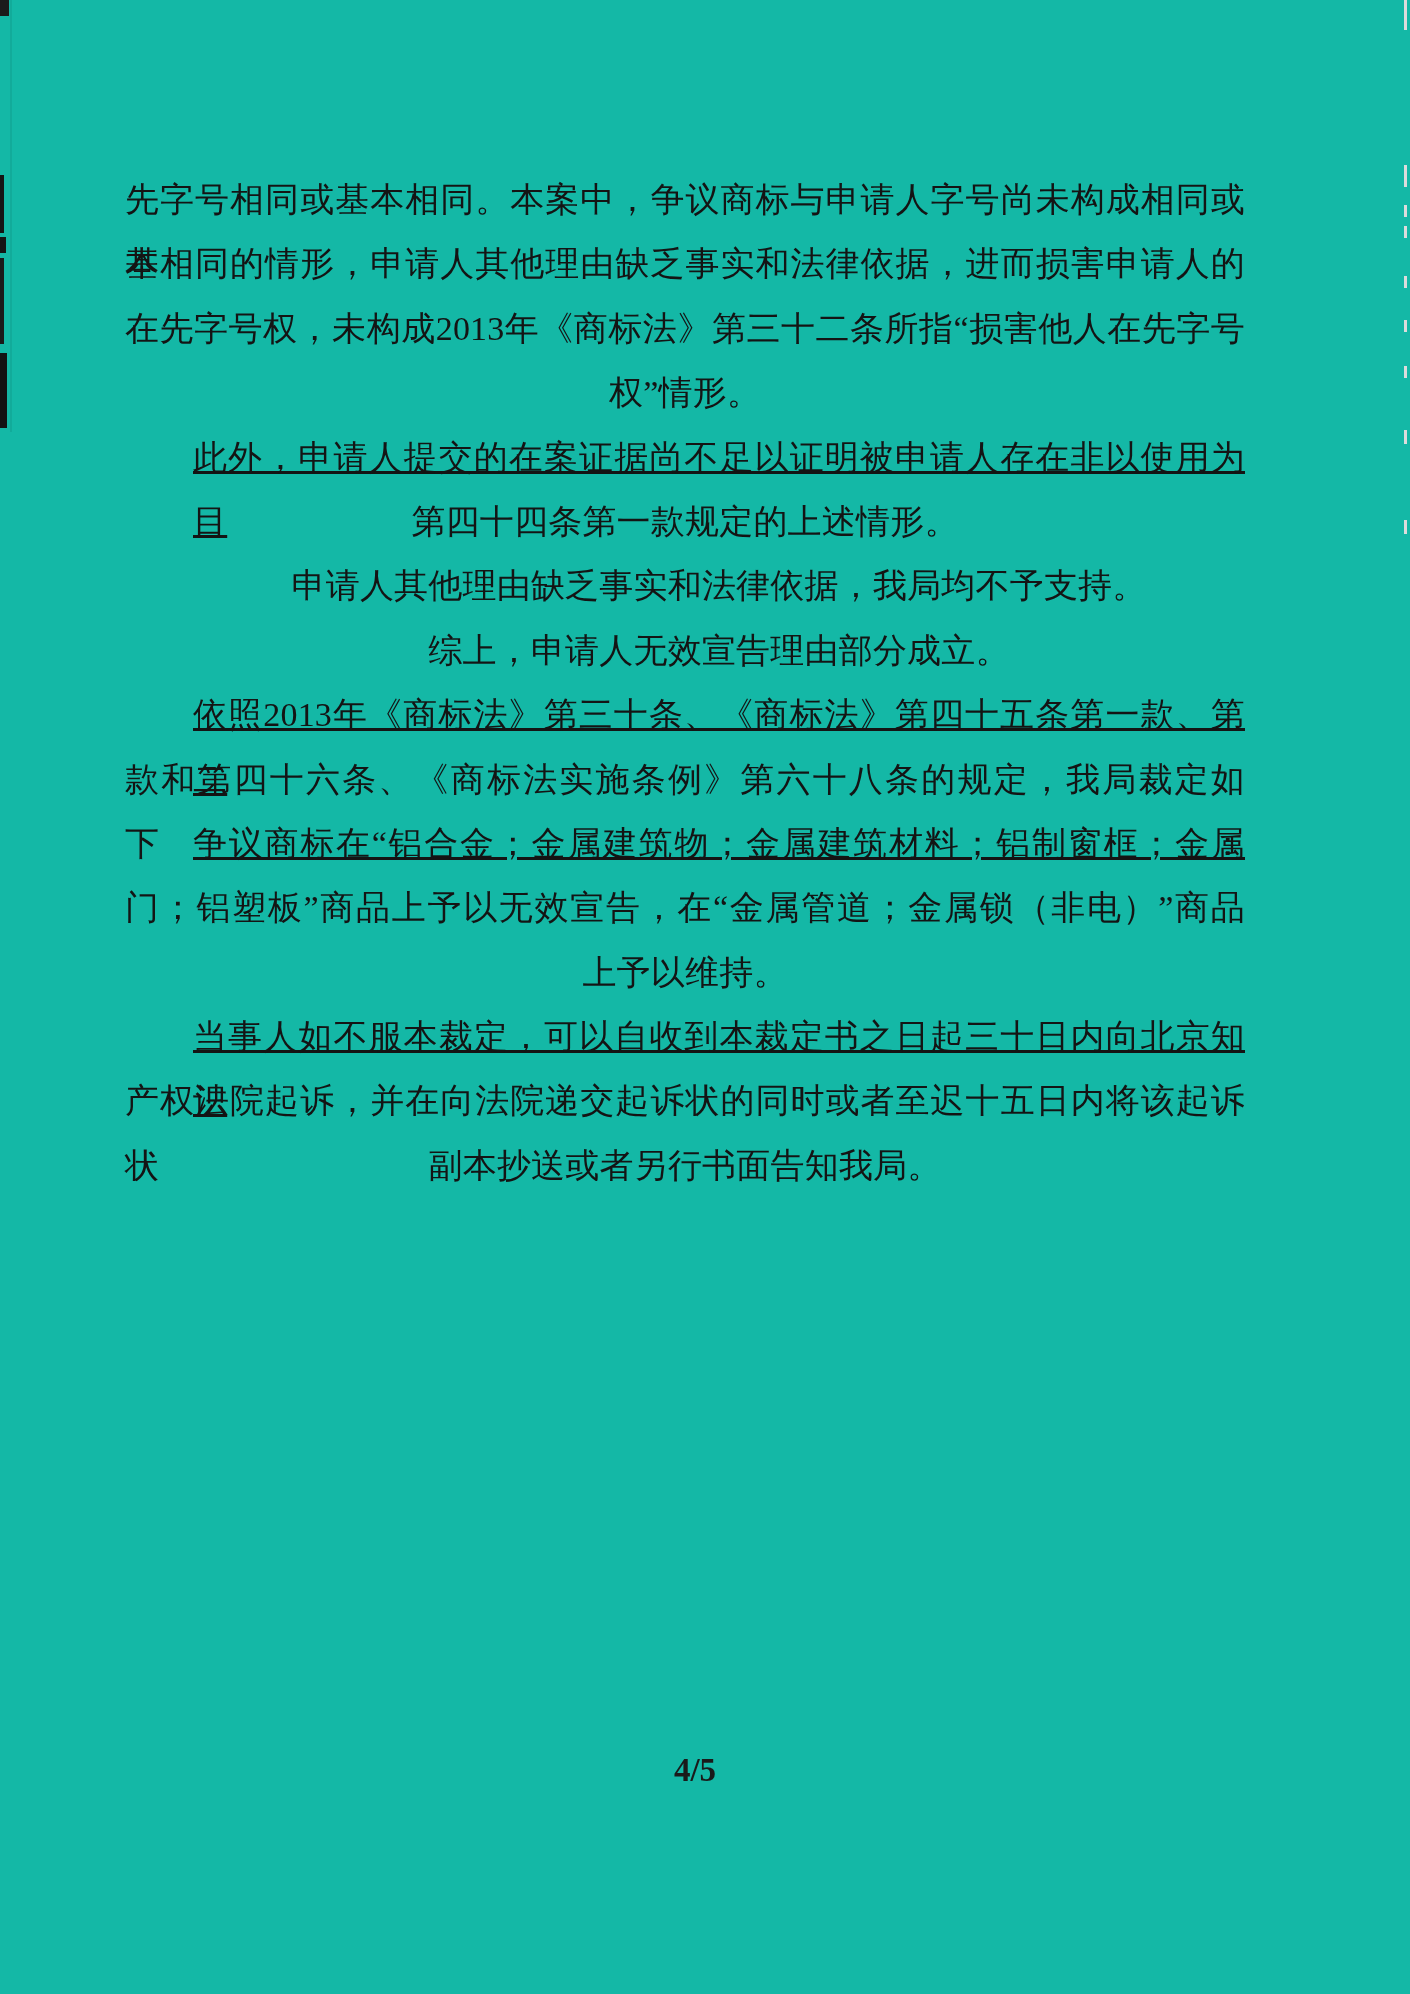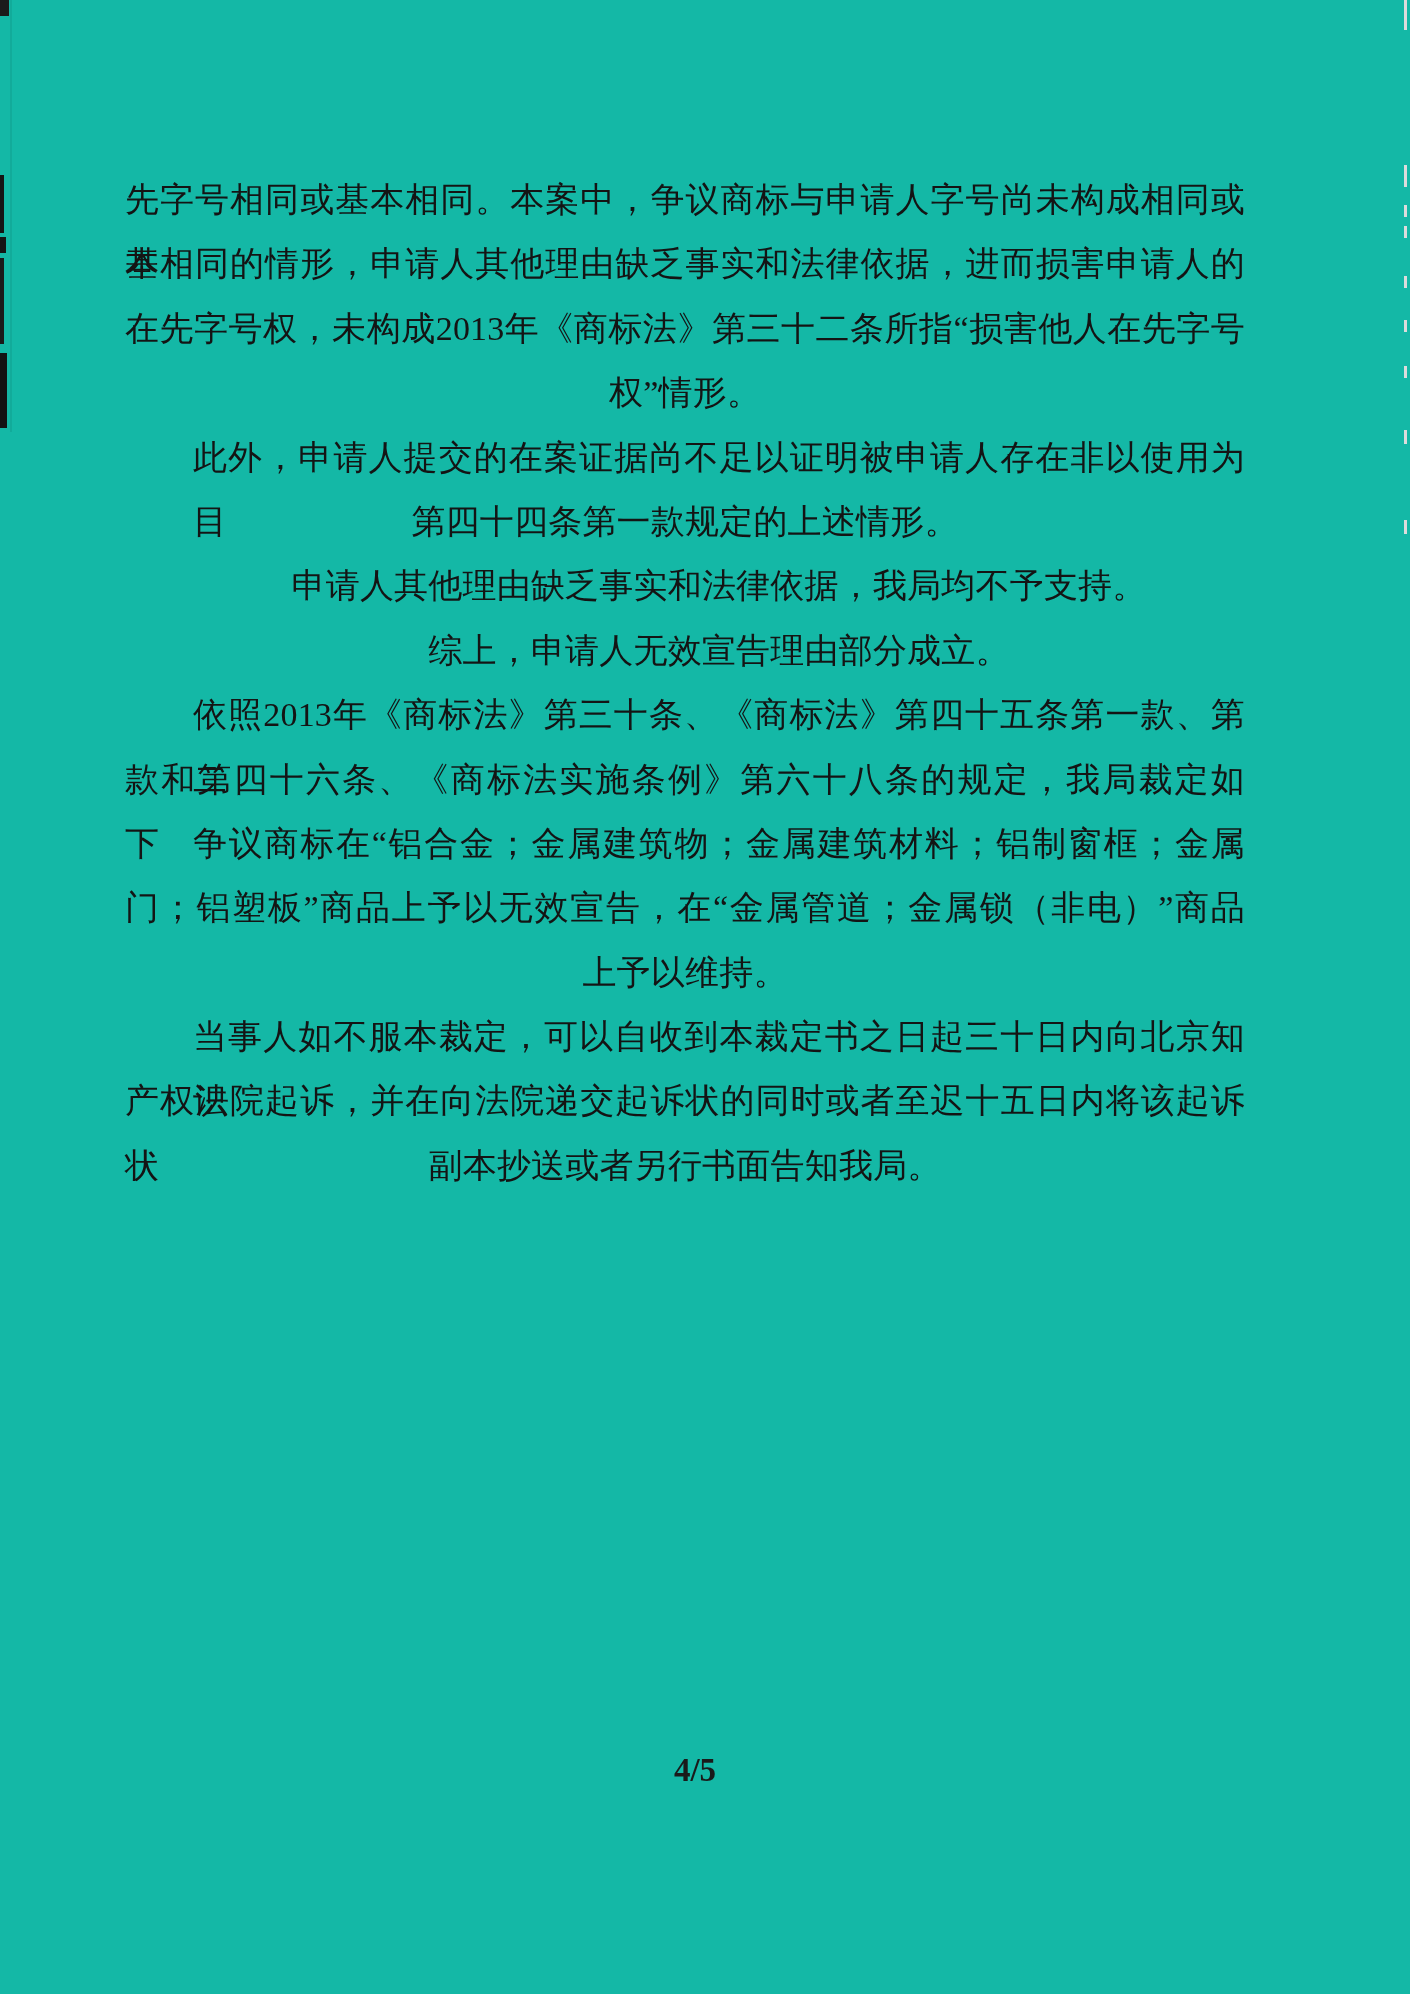--- a/index.html
+++ b/index.html
@@ -39,20 +39,21 @@
     white-space: normal;
     text-align: justify;
     text-align-last: justify;
   }
   .line.indent {
     padding-left: 68px;
   }
   .line.fill.indent {
     padding-left: 68px;
     width: 1052px;
+    text-decoration: underline;
   }
   .page-number {
     position: absolute;
     top: 1752px;
     left: 0;
     width: 1390px;
     text-align: center;
     font-size: 33px;
     font-weight: bold;
     color: #1a1a1a;

